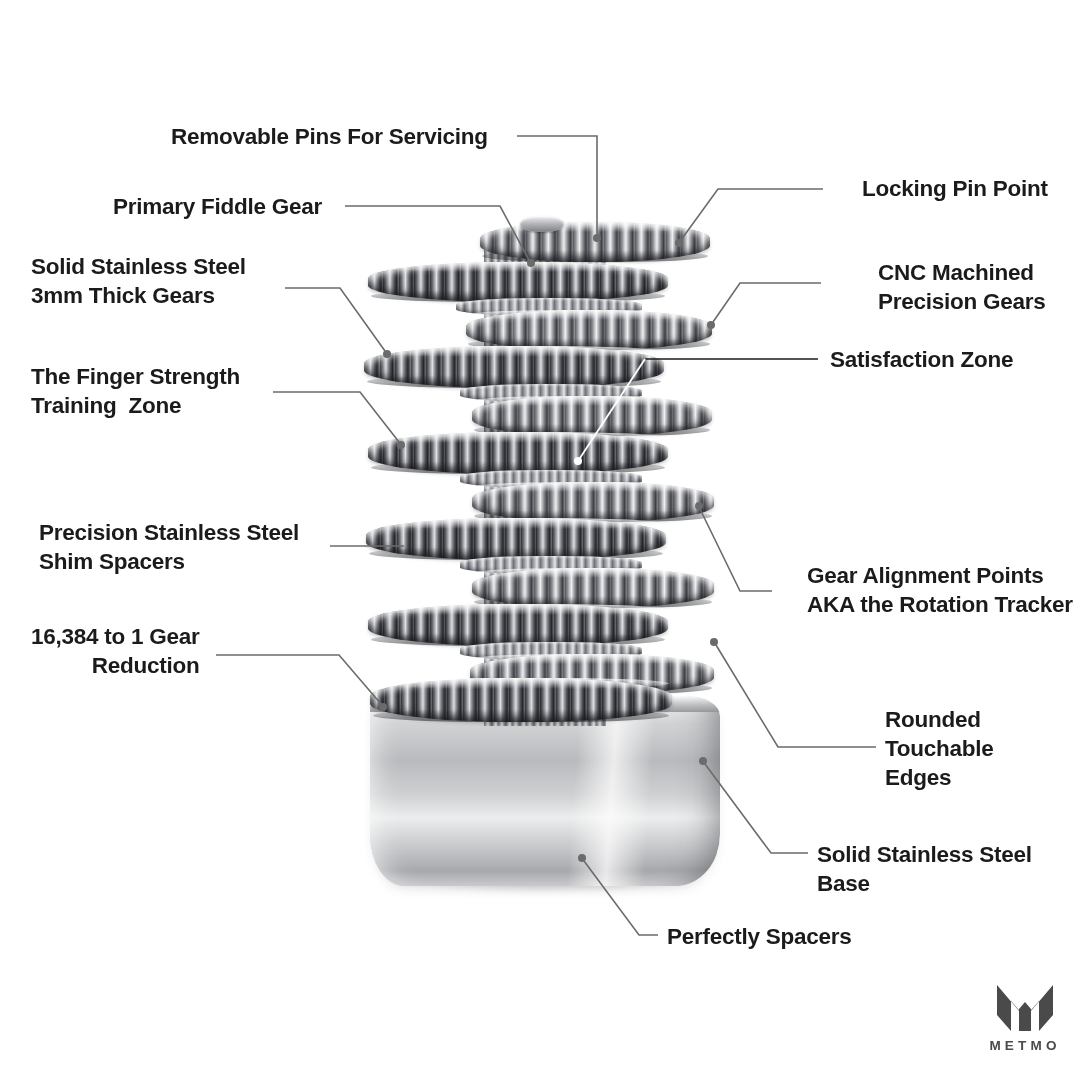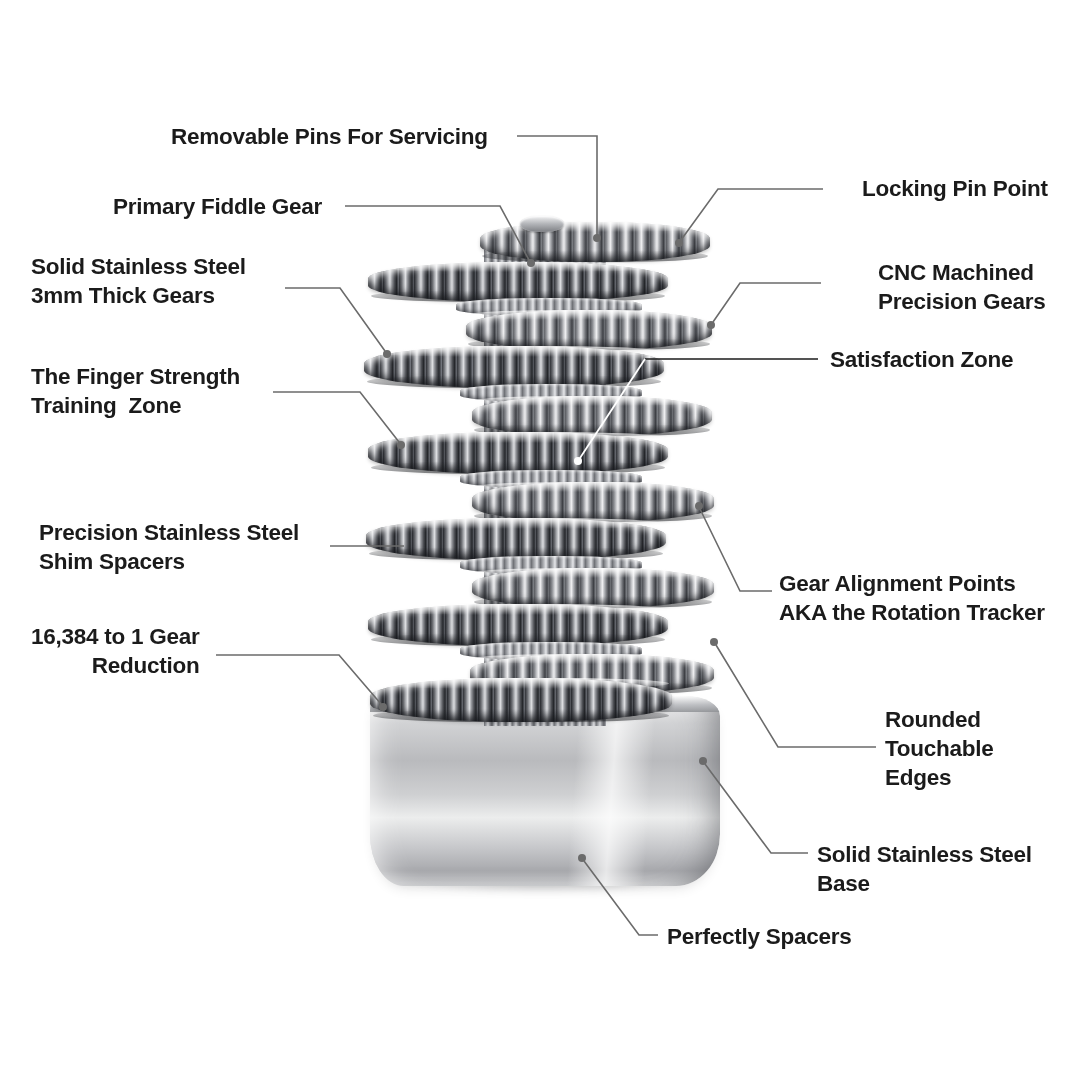--- a/index.html
+++ b/index.html
@@ -196,25 +196,32 @@
   <div class="label left" style="left:113px; top:192px;">Primary Fiddle Gear</div>
   <div class="label right" style="left:841px; top:258px;margin-left:37px;">CNC Machined
 Precision Gears</div>
   <div class="label left" style="left:31px;  top:252px;">Solid Stainless Steel
 3mm Thick Gears</div>
   <div class="label right" style="left:830px; top:345px;">Satisfaction Zone</div>
   <div class="label left" style="left:31px;  top:362px;">The Finger Strength
 Training  Zone</div>
   <div class="label left" style="left:39px;  top:518px;">Precision Stainless Steel
 Shim Spacers</div>
-  <div class="label right" style="left:779px; top:561px;margin-top:8px;">Gear Alignment Points
+  <div class="label right" style="left:807px; top:561px;">Gear Alignment Points
 AKA the Rotation Tracker</div>
   <div class="label left" style="left:31px;  top:622px;text-align:right;">16,384 to 1 Gear
 Reduction</div>
   <div class="label right" style="left:885px; top:705px;">Rounded
 Touchable
 Edges</div>
   <div class="label right" style="left:817px; top:840px;">Solid Stainless Steel
 Base</div>
   <div class="label right" style="left:667px; top:922px;">Perfectly Spacers</div>
 
+  <div id="logo">
+    <svg class="mark" width="72" height="52" viewBox="0 0 72 52">
+      <path d="M8 4 L8 34 L22 50 L22 20 L36 36 L50 20 L50 50 L64 34 L64 4 L36 37 Z" fill="#4a4a4a"></path>
+      <path d="M30 28 L36 21 L42 28 L42 50 L30 50 Z" fill="#4a4a4a"></path>
+    </svg>
+    <div class="wordmark">METMO</div>
+  </div>
 
 </div>
 
 </body></html>

